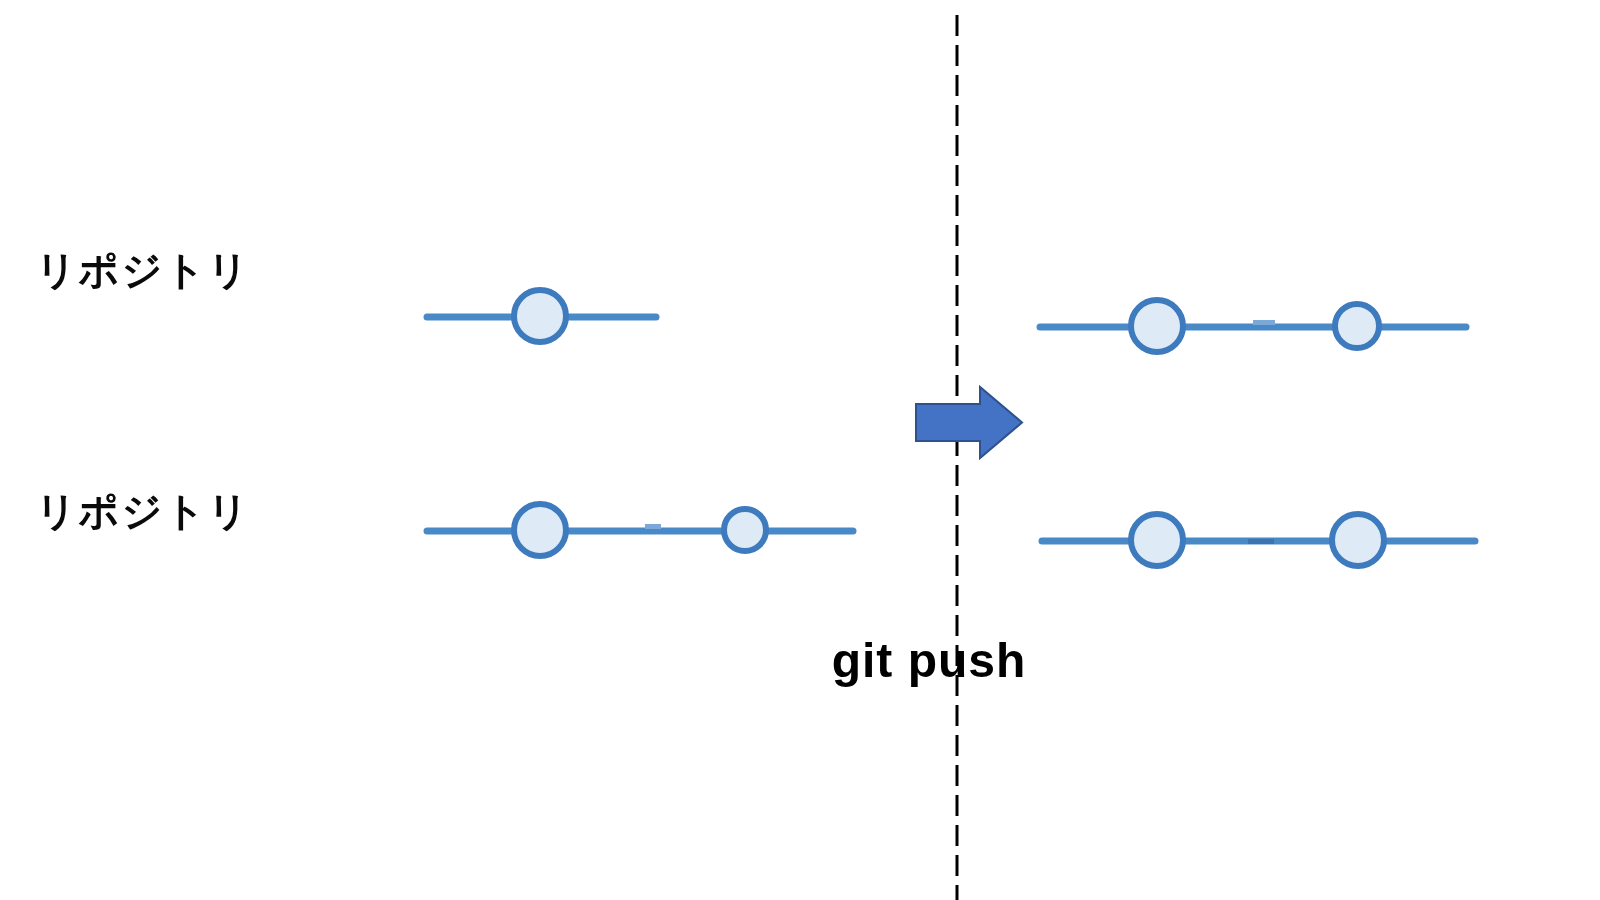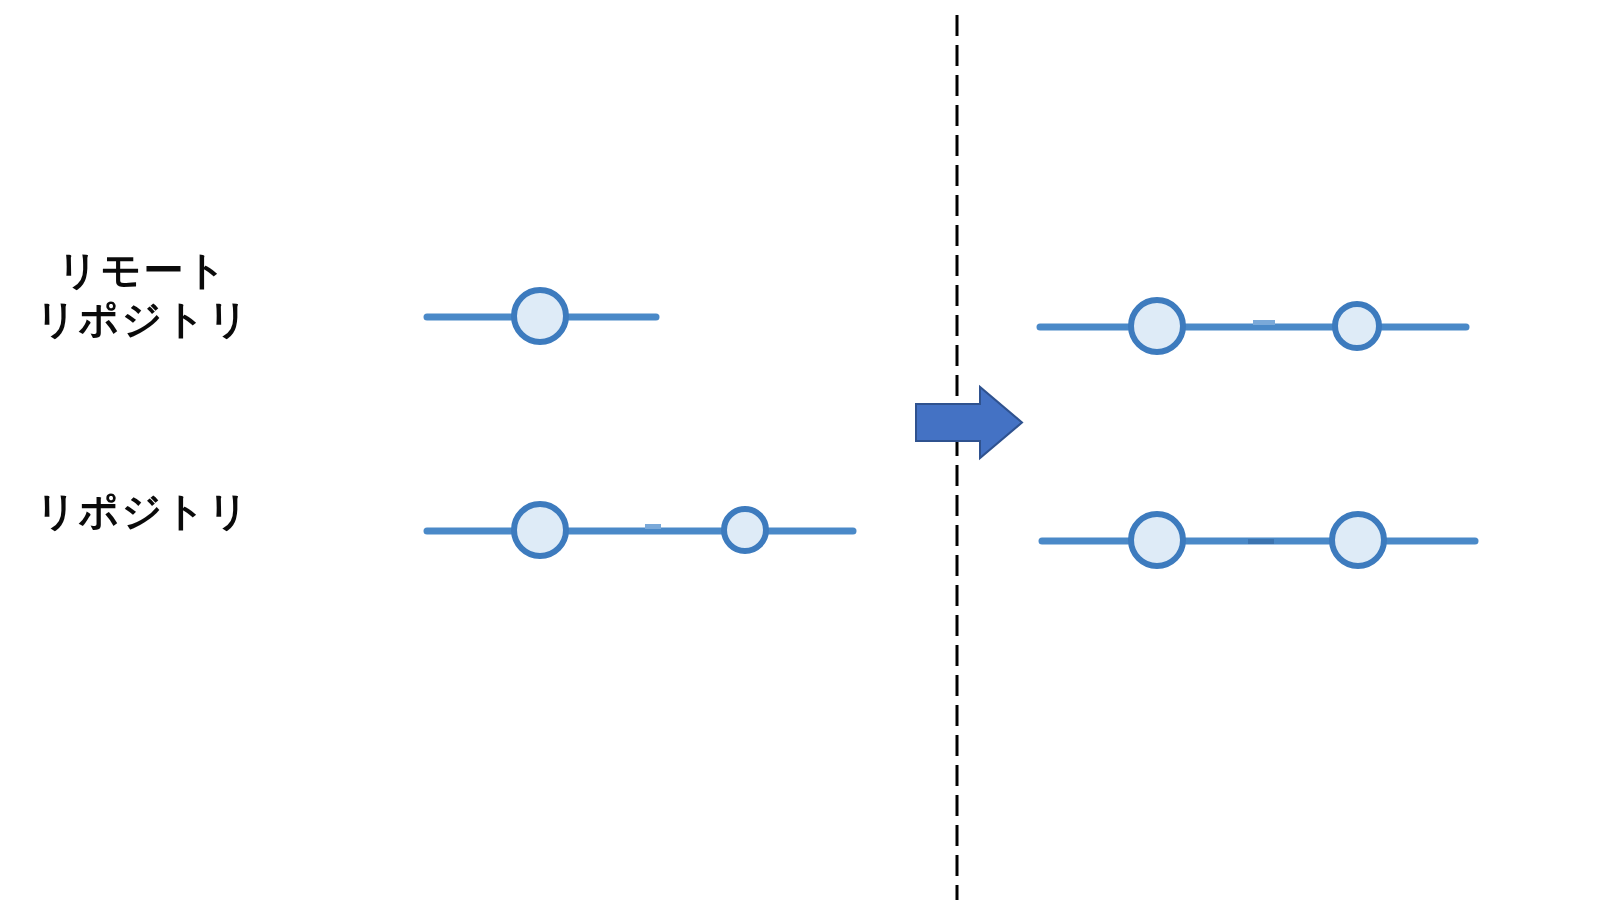--- a/index.html
+++ b/index.html
@@ -71,22 +71,22 @@
           <rect x="1248" y="539" width="26" height="5" fill="#3c74b0"></rect>
           <circle cx="1157" cy="540" r="26" fill="#deebf7" stroke="#3d7bbe" stroke-width="6"></circle>
           <circle cx="1358" cy="540" r="26" fill="#deebf7" stroke="#3d7bbe" stroke-width="6"></circle>
         </g>
       </g>
 
     <polygon id="push-arrow" points="916,404 980,404 980,387 1022,422.5 980,458 980,441 916,441" stroke-width="2" fill="#4472c4" stroke="#2f528f"></polygon>
   </svg>
 
   <div class="row-label" id="label-remote">
-    <div>リモート</div>
     <div>リポジトリ</div>
   </div>
 
   <div class="row-label" id="label-local">
     <div>リポジトリ</div>
   </div>
 
+  <div class="command-label">git push</div>
 
 </div>
 
 </body></html>

